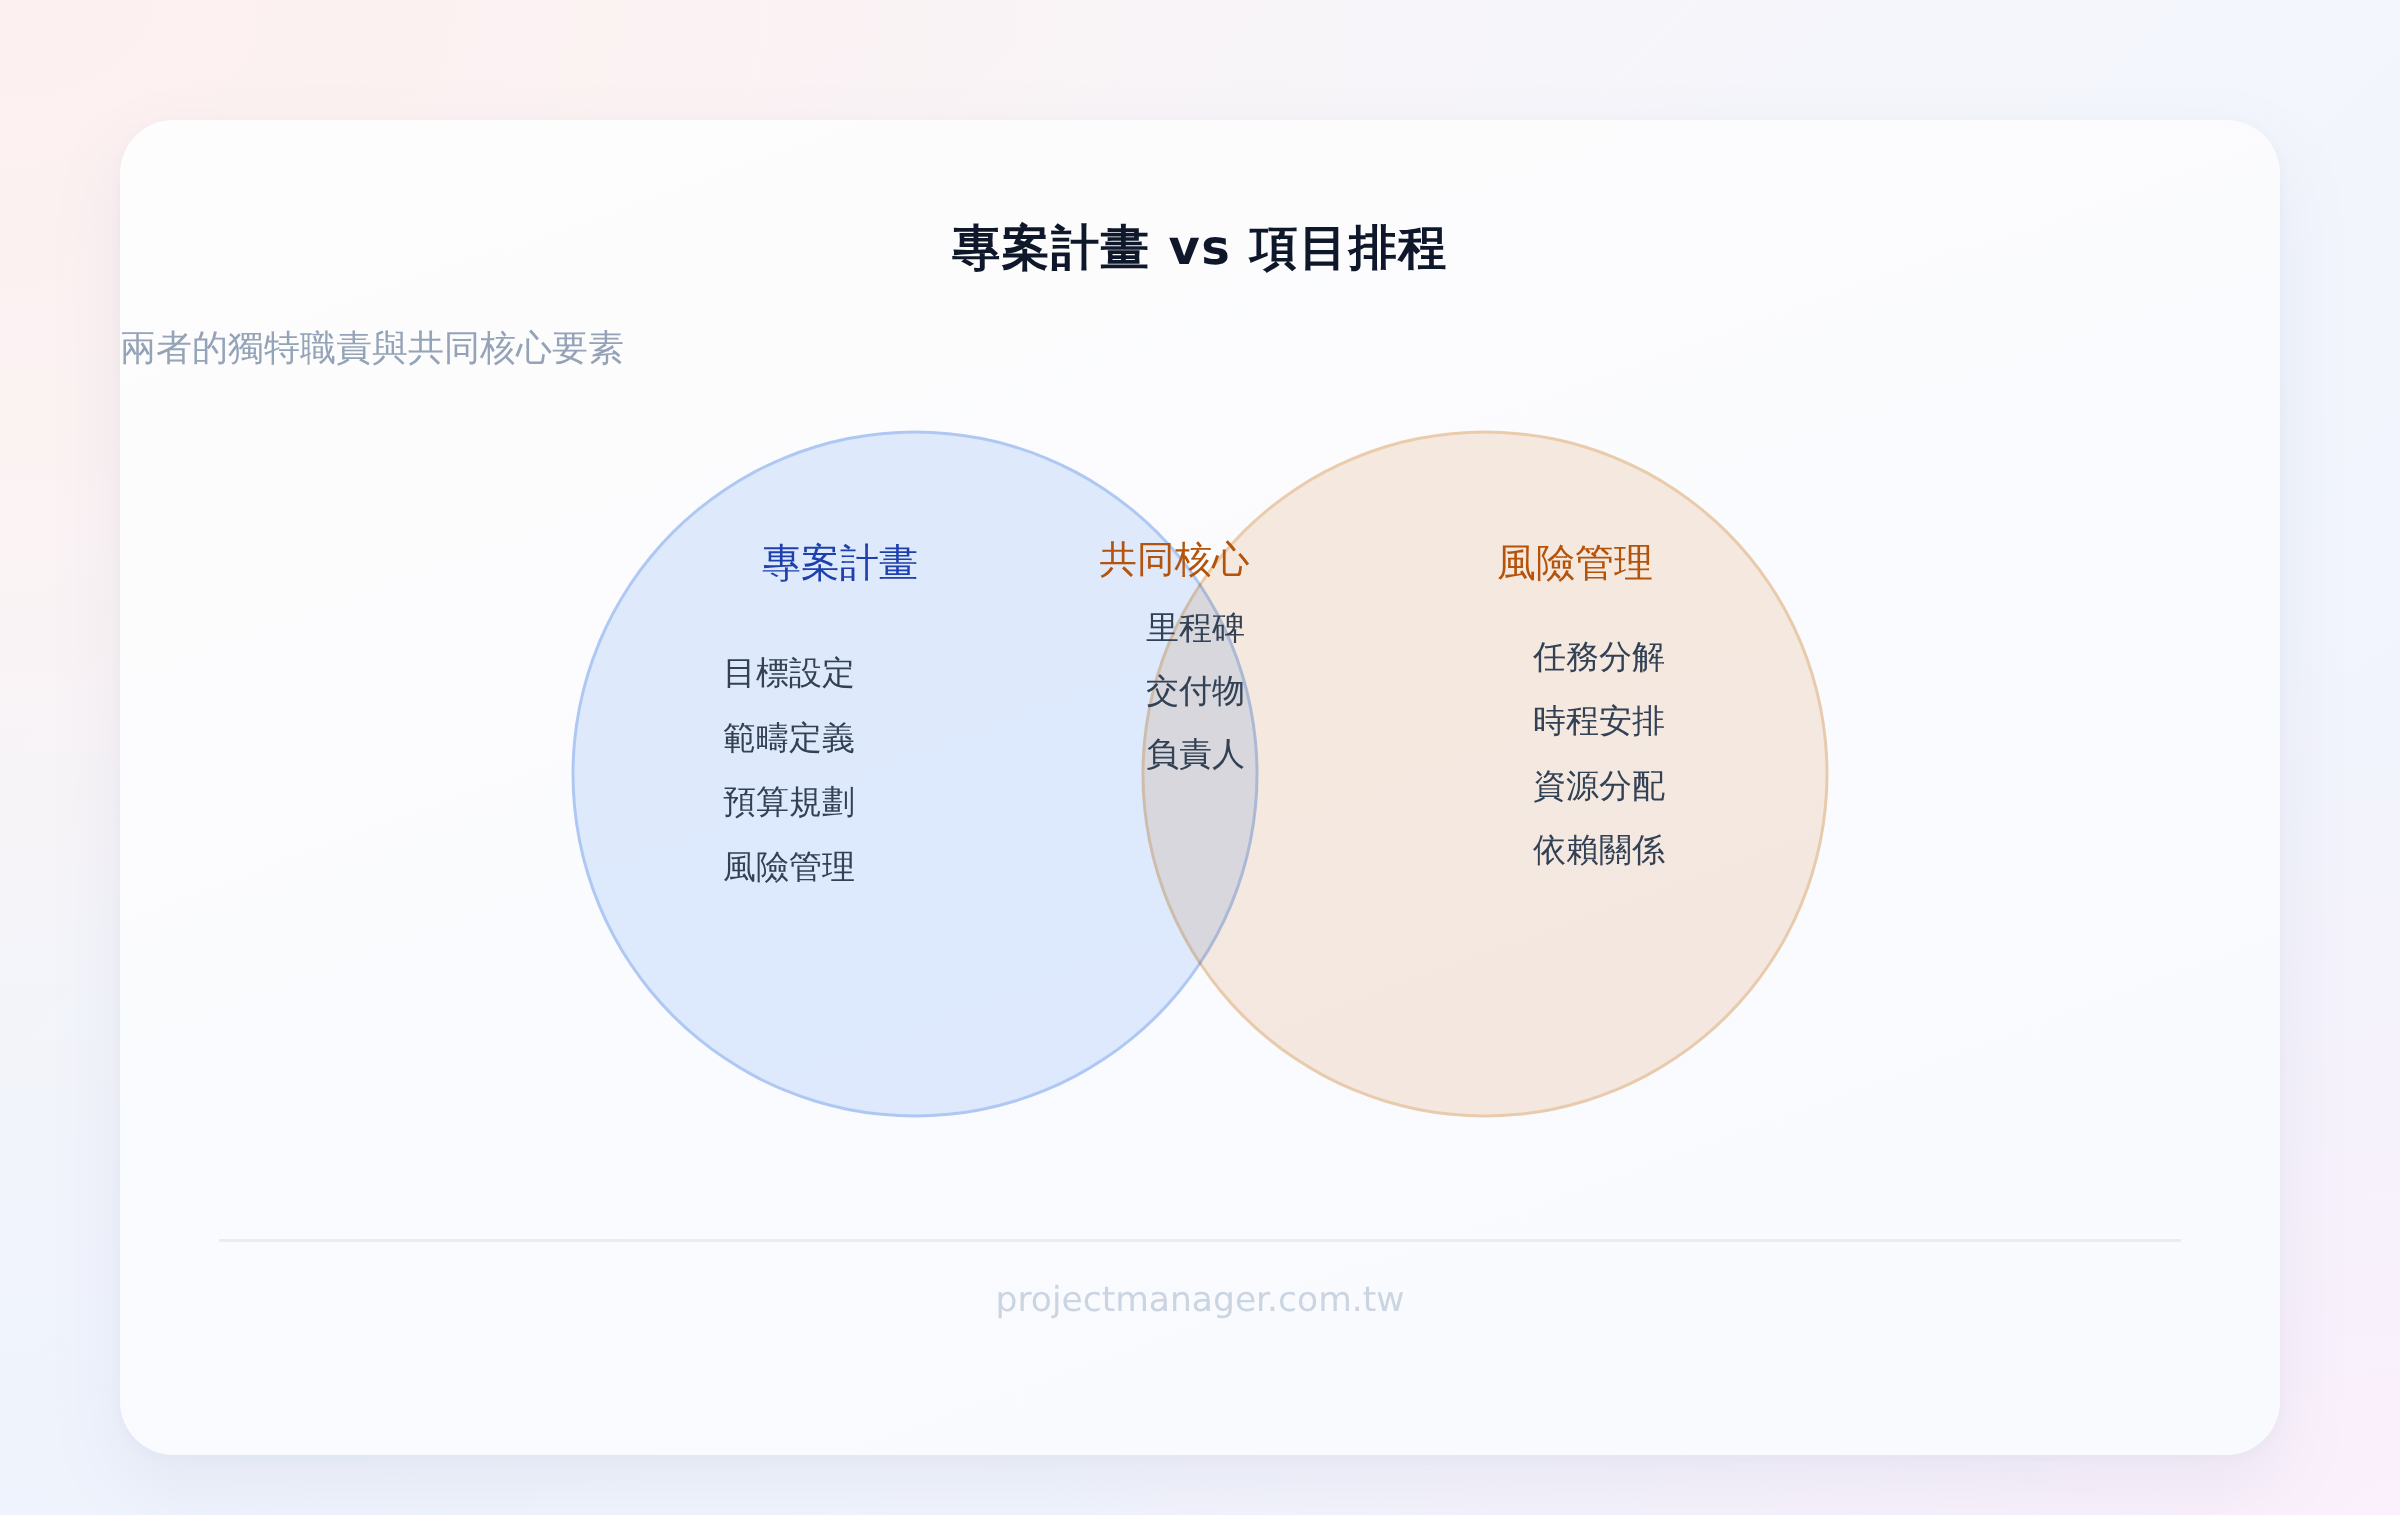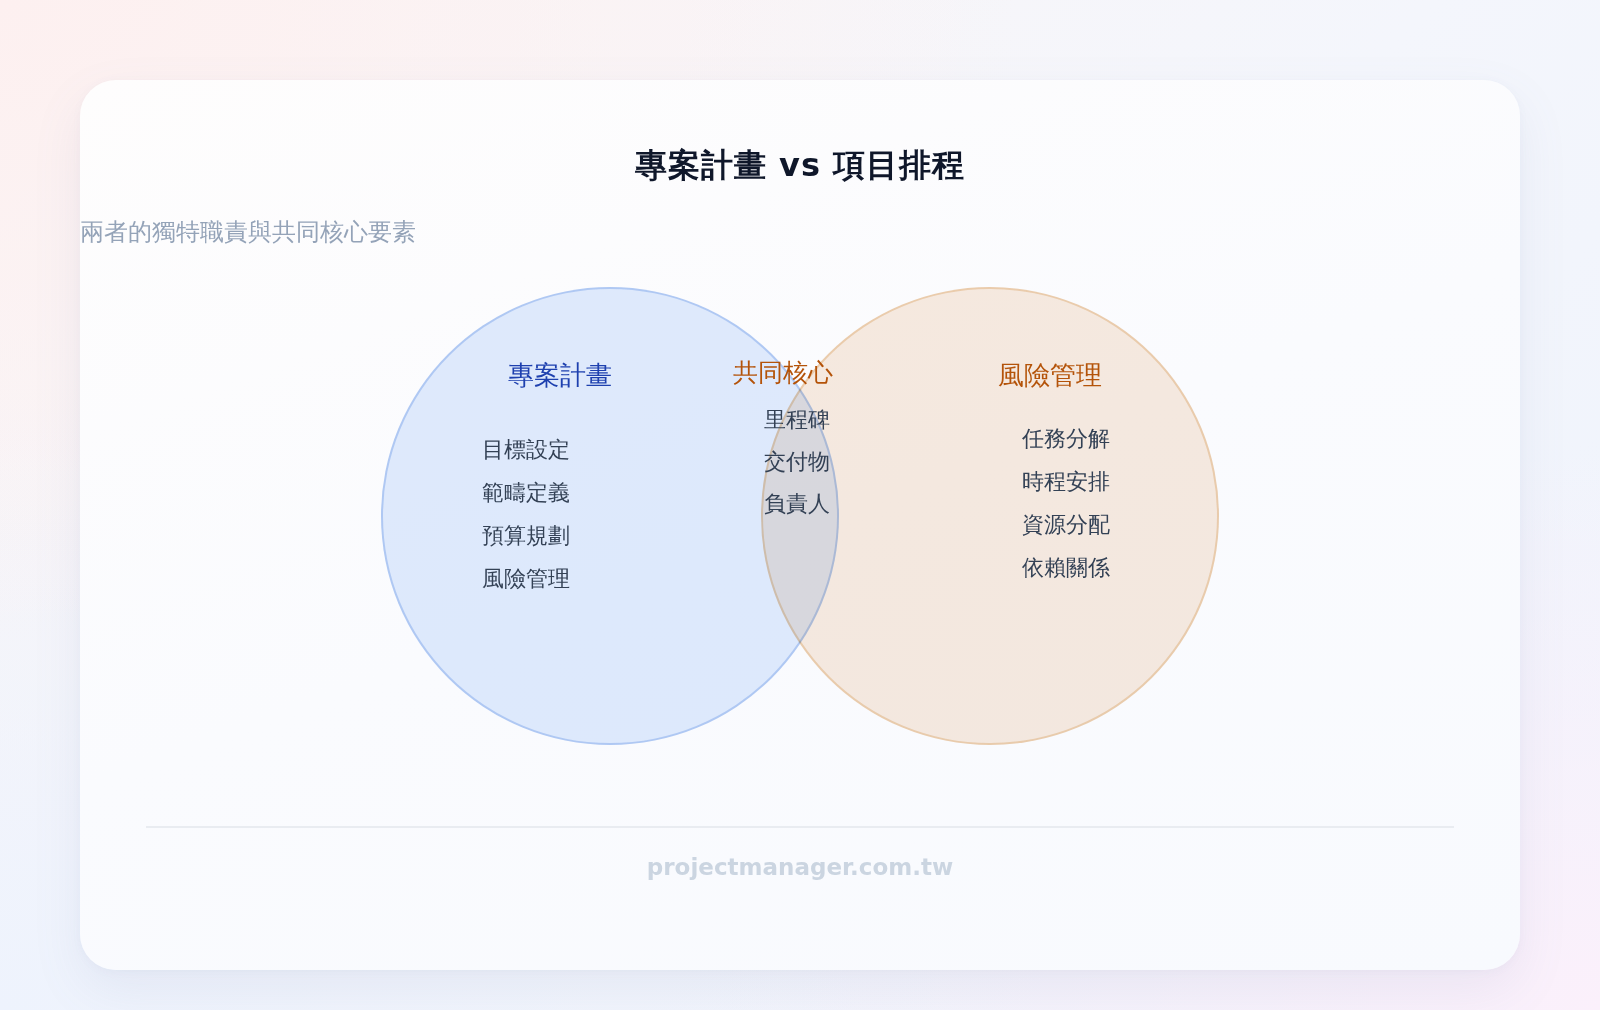--- a/index.html
+++ b/index.html
@@ -99,21 +99,21 @@
       height: 2px;
       background: #e9ecf1;
     }
     .footer {
       position: absolute;
       left: 0;
       width: 1440px;
       top: 774px;
       text-align: center;
       font-size: 23px;
-      font-weight: bold;
+      font-weight: normal;
       color: #cbd5e1;
     }
   </style>
 </head>
 <body>
 
 <div class="card">
   <div class="title">專案計畫 vs 項目排程</div>
   <div class="subtitle">兩者的獨特職責與共同核心要素</div>
 

